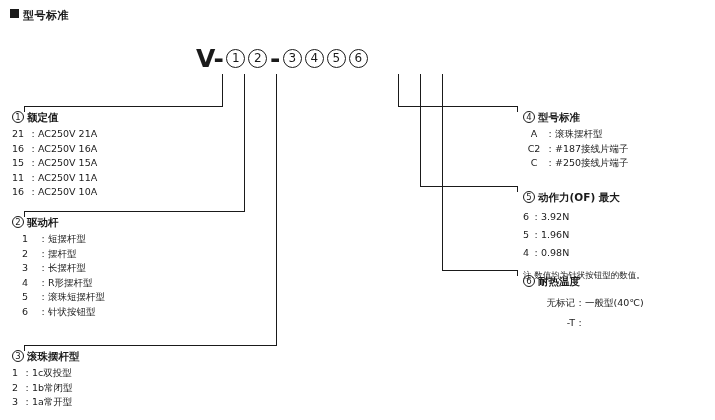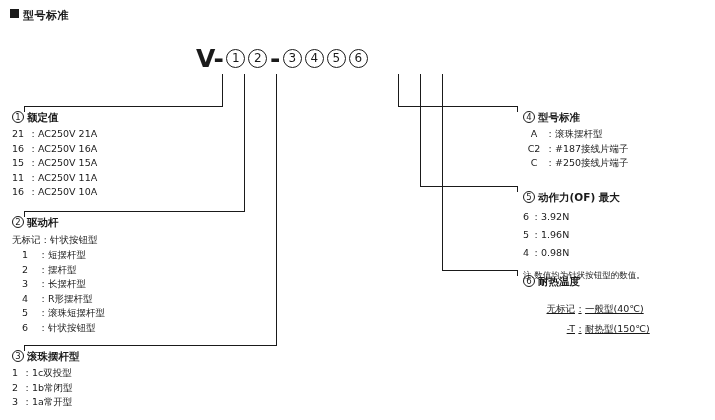--- a/index.html
+++ b/index.html
@@ -240,21 +240,20 @@
         <span class="v">AC250V 10A</span>
       </div>
     </div>
   </div>
 
   <div class="block b2" style="left:12px; top:215px;">
     <div class="head">
       <span class="cnum">2</span>
       <span>驱动杆</span>
     </div>
-    <div class="plain" style="margin-top:3px;">无标记：针状按钮型</div>
     <div class="rows">
       <div class="row">
         <span class="k">1</span>
         <span class="sep">:</span>
         <span class="v">短摆杆型</span>
       </div>
       <div class="row">
         <span class="k">2</span>
         <span class="sep">:</span>
         <span class="v">摆杆型</span>
@@ -353,27 +352,26 @@
       </div>
     </div>
     <div class="note">注.数值均为针状按钮型的数值。</div>
   </div>
 
   <div class="block b6" style="left:523px; top:274px;">
     <div class="head">
       <span class="cnum">6</span>
       <span>耐热温度</span>
     </div>
-    <div class="rows" style="margin-top:11px;text-decoration:underline;">
+    <div class="rows" style="margin-top:5px;">
       <div class="row" style="line-height:20px;">
         <span class="k">无标记</span>
         <span class="sep">:</span>
         <span class="v">一般型(40℃)</span>
       </div>
       <div class="row" style="line-height:20px;">
         <span class="k">-T</span>
         <span class="sep">:</span>
-        <span class="v">耐热型(150℃)</span>
       </div>
     </div>
   </div>
 
 </div>
 
 </body></html>

